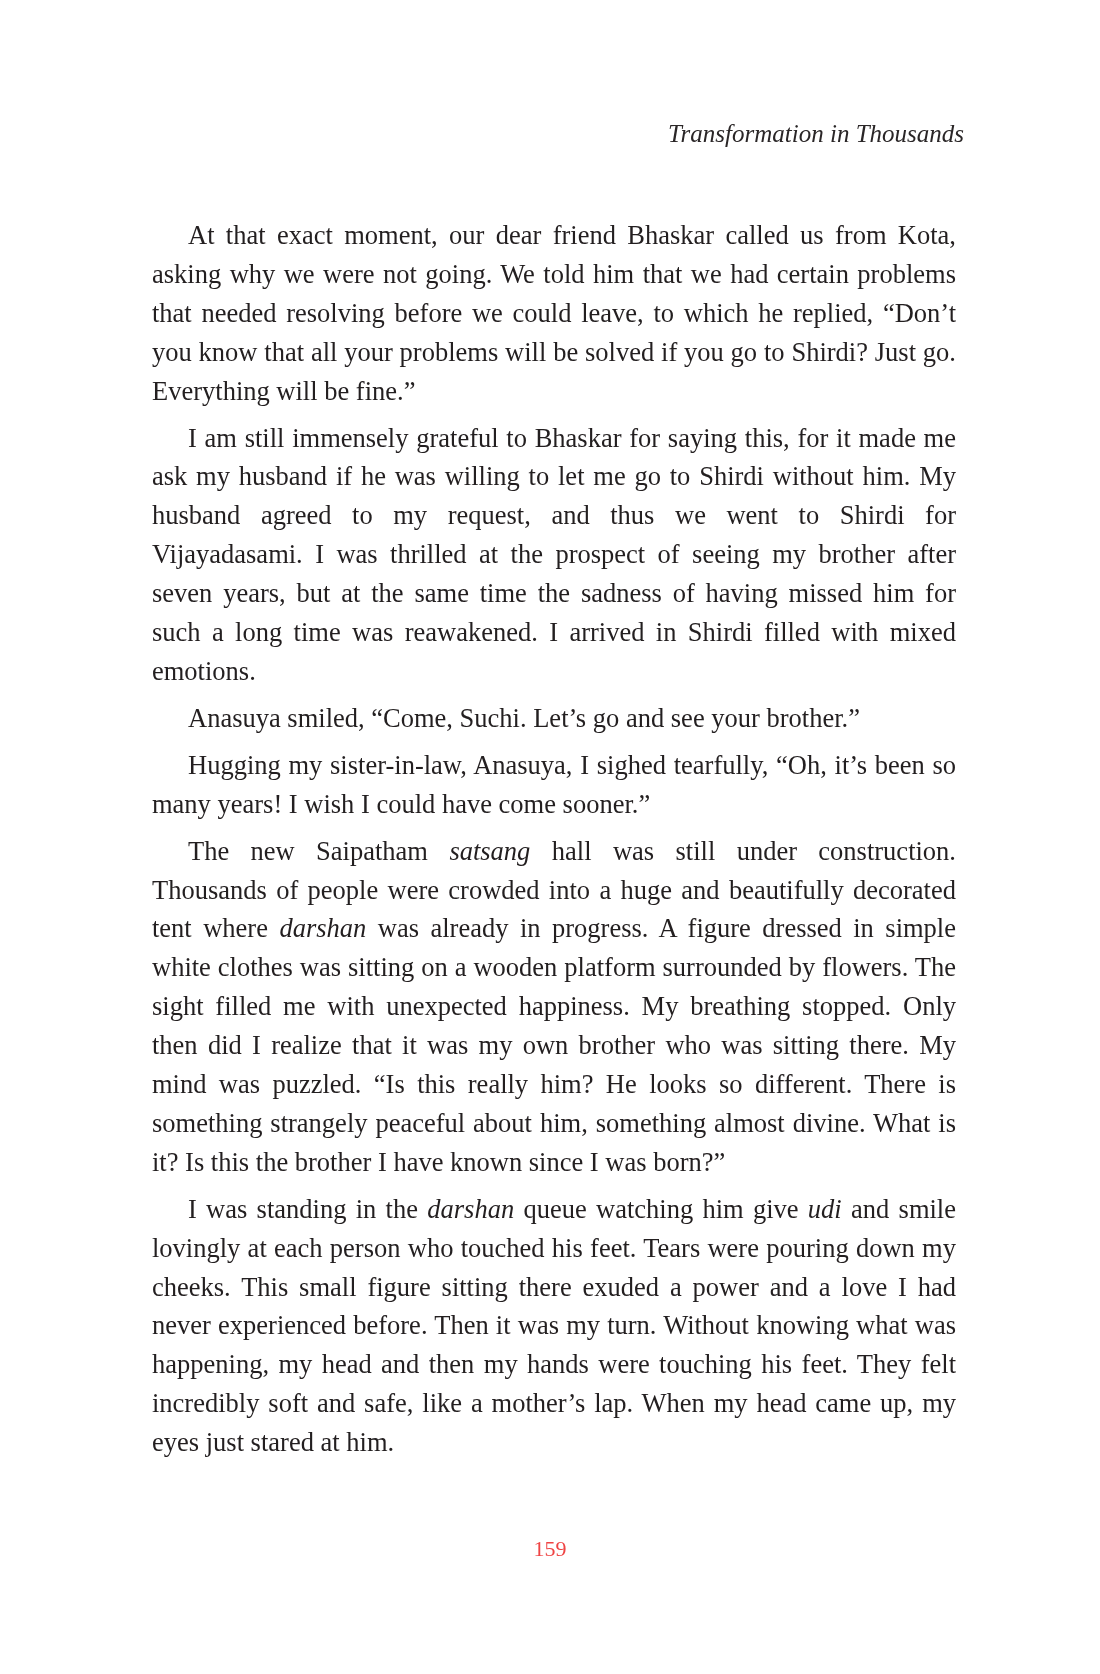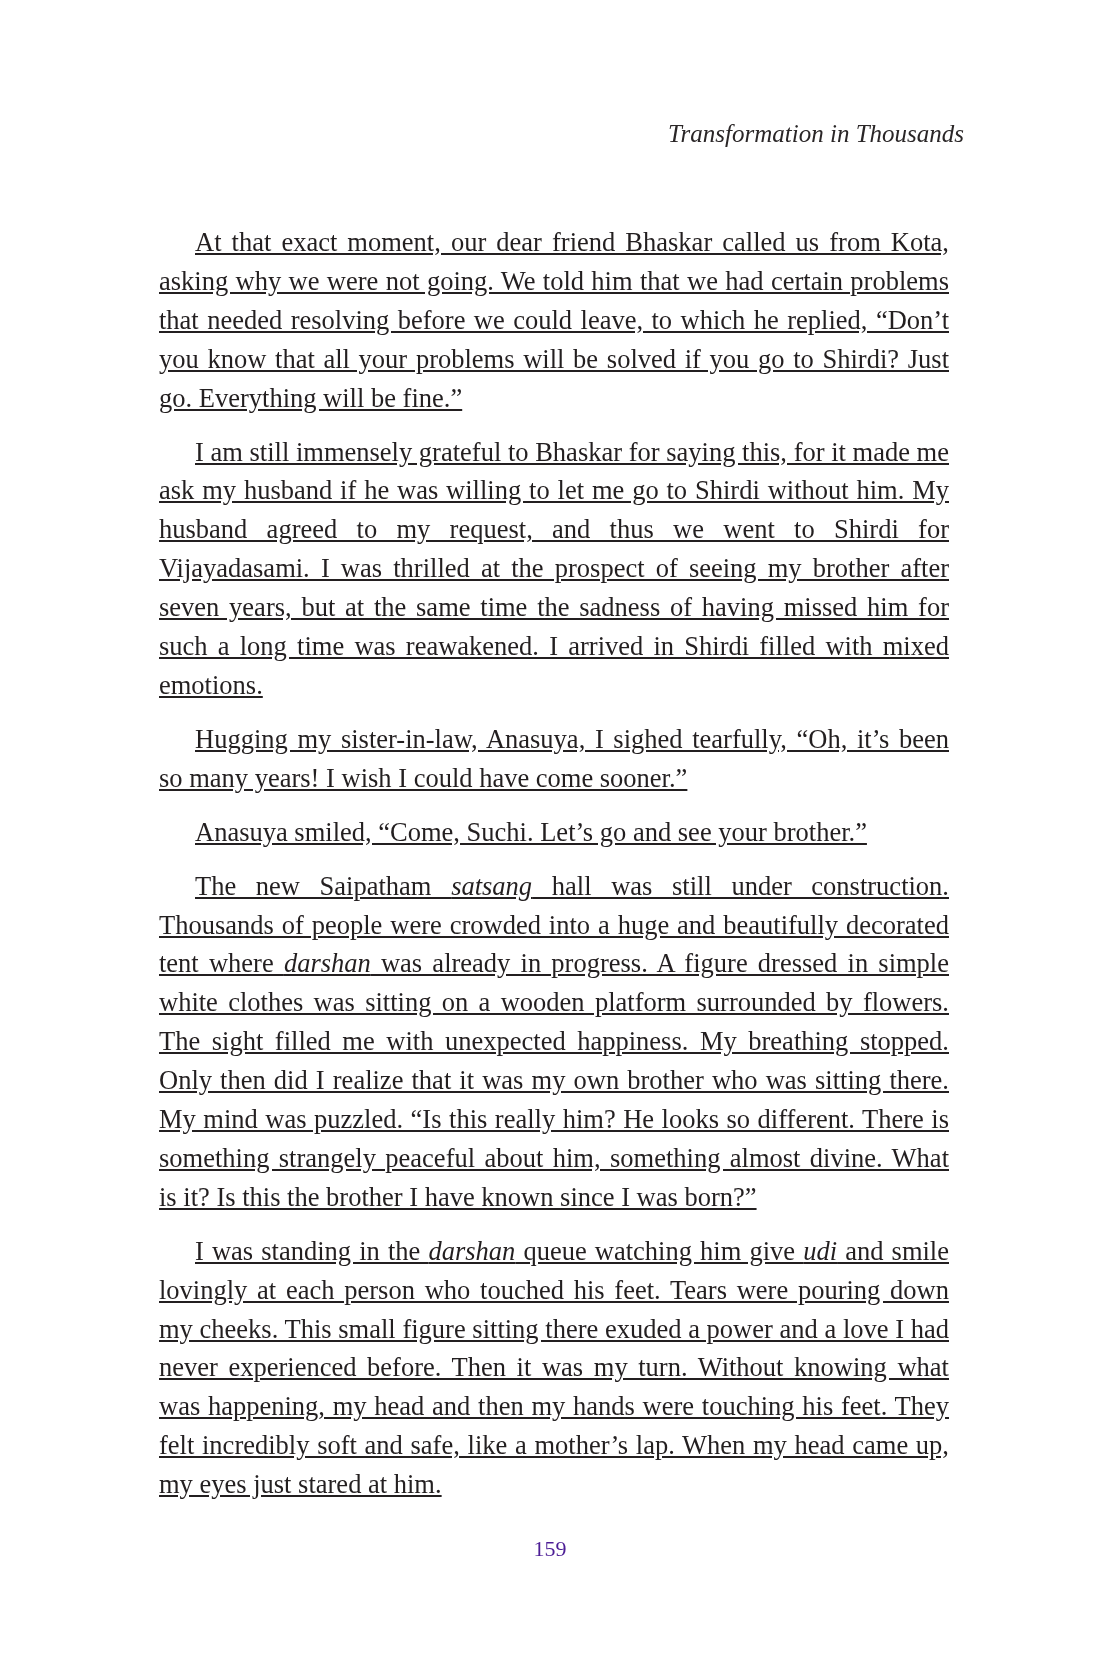--- a/index.html
+++ b/index.html
@@ -2,32 +2,32 @@
 <html><head>
 <meta charset="utf-8">
 <style>
   html, body { margin: 0; padding: 0; background: #ffffff; }
   body { width: 1100px; height: 1674px; position: relative; overflow: hidden;
          font-family: "Liberation Serif", "DejaVu Serif", serif; color: #231f20; }
   .running-head { position: absolute; top: 120px; right: 136px; font-style: italic;
          font-size: 25px; color: #2a2627; }
   .body-text { position: absolute; top: 208px; left: 144px; width: 820px;
          font-size: 26.5px; line-height: 38.9px; text-align: justify; }
-  .body-text p { margin: 15px; text-indent: 36px; text-decoration: underline; }
+  .body-text p { margin: 8px; text-indent: 36px; }
   .body-text em { font-style: italic; }
   .page-number { position: absolute; top: 1536px; left: 0; width: 1100px; text-align: center;
-         font-size: 22px; color: #4c1d95; }
+         font-size: 22px; color: #ef4444; }
 </style>
 </head>
 <body>
 
 <div class="running-head">Transformation in Thousands</div>
 
 <div class="body-text" id="body-text">
     <p><span>At that exact moment, our dear friend Bhaskar called us from Kota, asking why we were not going. We told him that we had certain problems that needed resolving before we could leave, to which he replied, “Don’t you know that all your problems will be solved if you go to Shirdi? Just go. Everything will be fine.”</span></p>
     <p><span>I am still immensely grateful to Bhaskar for saying this, for it made me ask my husband if he was willing to let me go to Shirdi without him. My husband agreed to my request, and thus we went to Shirdi for Vijayadasami. I was thrilled at the prospect of seeing my brother after seven years, but at the same time the sadness of having missed him for such a long time was reawakened. I arrived in Shirdi filled with mixed emotions.</span></p>
+    <p><span>Anasuya smiled, “Come, Suchi. Let’s go and see your brother.”</span></p>
     <p><span>Hugging my sister-in-law, Anasuya, I sighed tearfully, “Oh, it’s been so many years! I wish I could have come sooner.”</span></p>
-    <p><span>Anasuya smiled, “Come, Suchi. Let’s go and see your brother.”</span></p>
     <p><span>The new Saipatham </span><em>satsang</em><span> hall was still under construction. Thousands of people were crowded into a huge and beautifully decorated tent where </span><em>darshan</em><span> was already in progress. A figure dressed in simple white clothes was sitting on a wooden plat­form surrounded by flowers. The sight filled me with unexpected happiness. My breathing stopped. Only then did I realize that it was my own brother who was sitting there. My mind was puz­zled. “Is this really him? He looks so different. There is something strangely peaceful about him, something almost divine. What is it? Is this the brother I have known since I was born?”</span></p>
     <p><span>I was standing in the </span><em>darshan</em><span> queue watching him give </span><em>udi</em><span> and smile lovingly at each person who touched his feet. Tears were pouring down my cheeks. This small figure sitting there exuded a power and a love I had never experienced before. Then it was my turn. Without knowing what was happening, my head and then my hands were touching his feet. They felt incredibly soft and safe, like a mother’s lap. When my head came up, my eyes just stared at him.</span></p>
   </div>
 
 <div class="page-number">159</div>
 
 </body></html>

